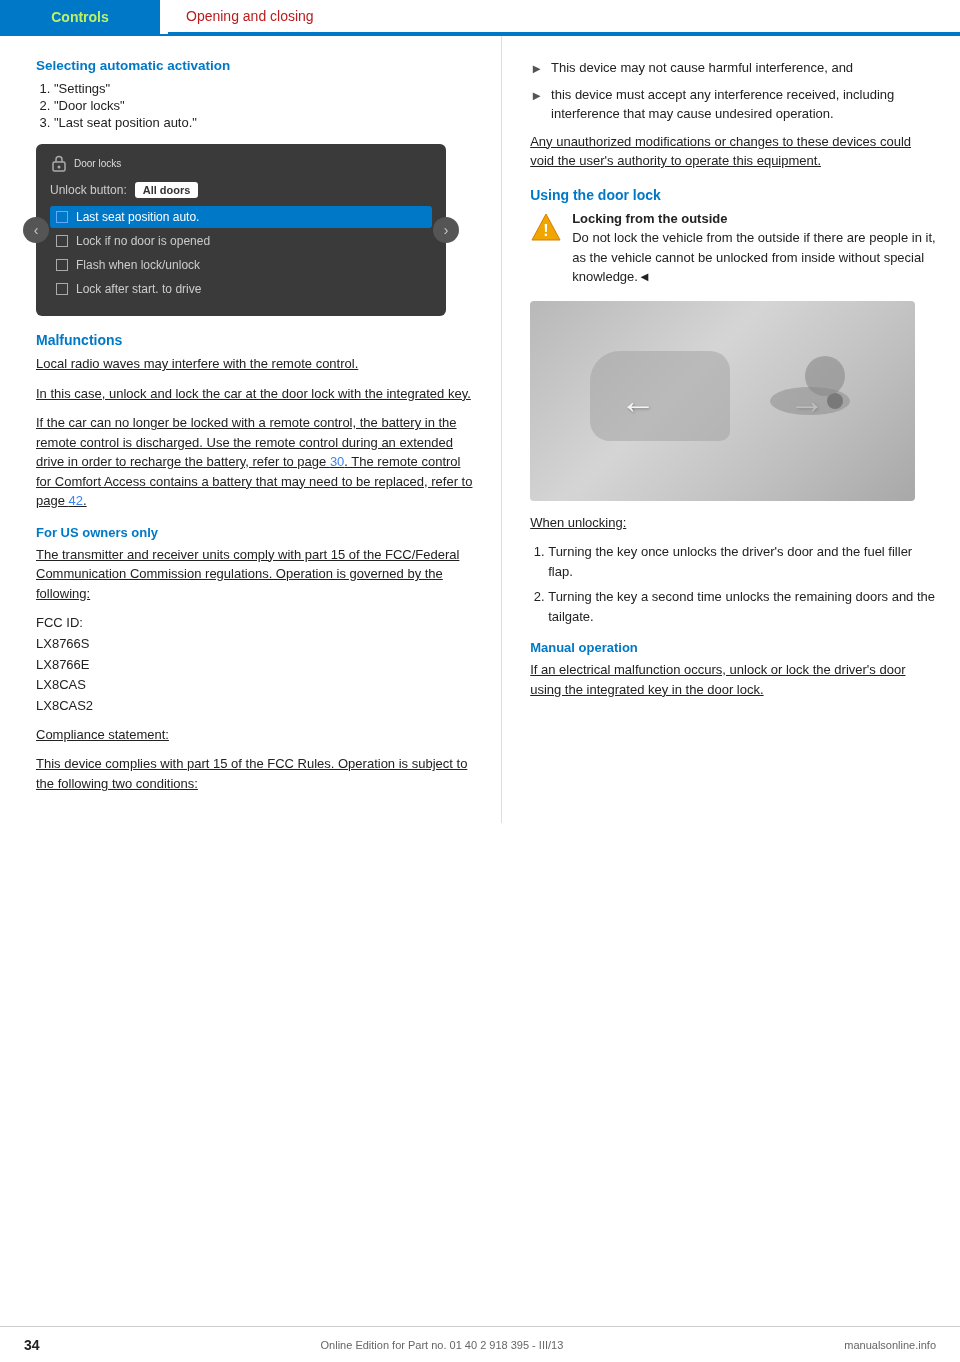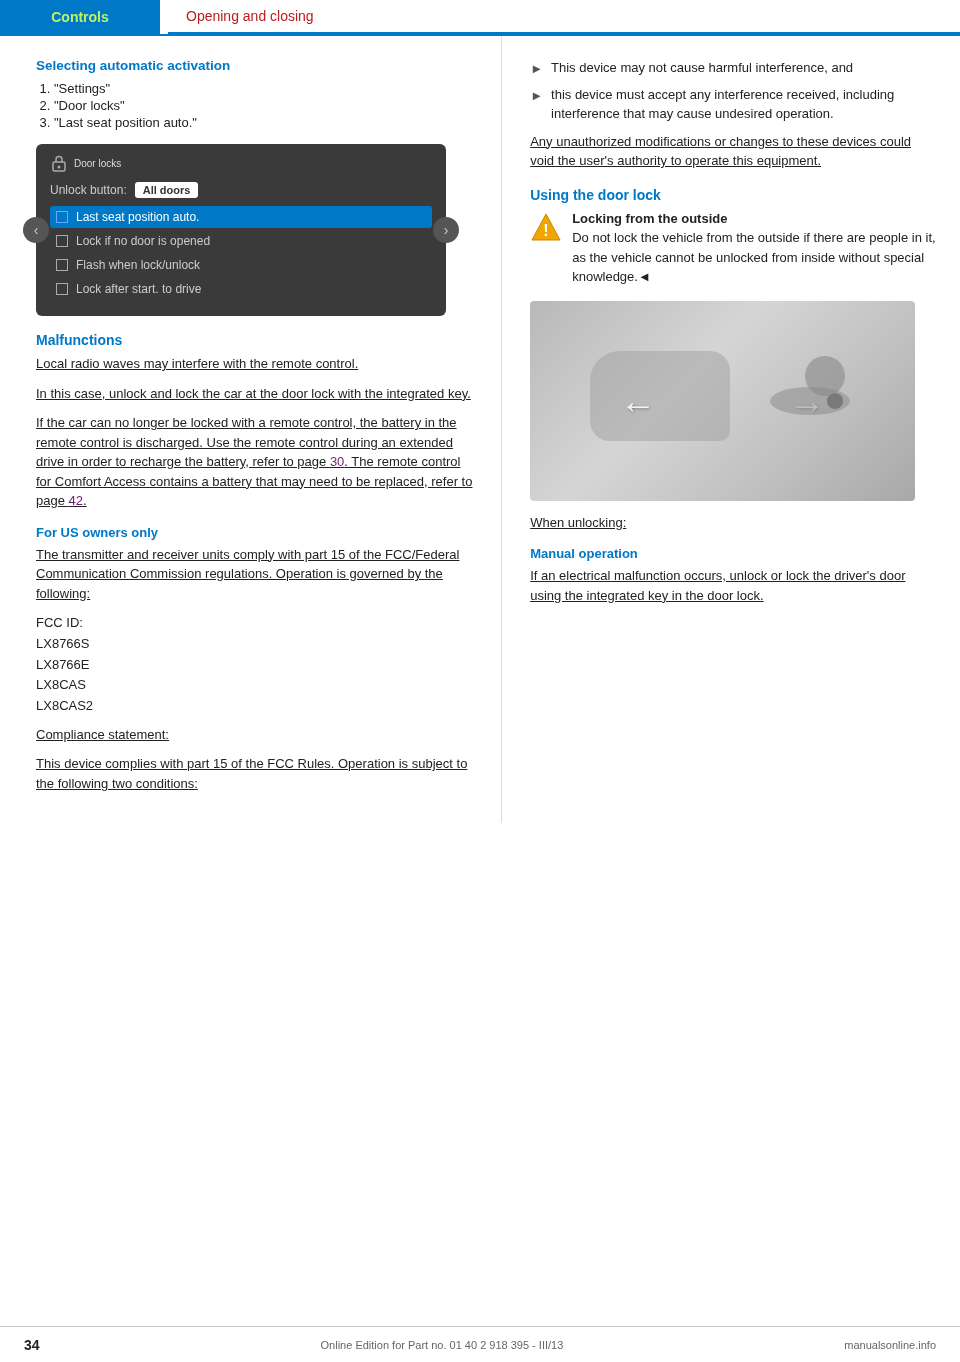--- a/index.html
+++ b/index.html
@@ -187,21 +187,21 @@
 
     p.body-text {
       font-size: 13px;
       line-height: 1.5;
       margin-bottom: 10px;
       color: #222;
       text-decoration: underline;
     }
 
     a.page-link {
-      color: #701a75;
+      color: #3b82f6;
       text-decoration: none;
     }
 
     
     .fcc-id-text {
       font-size: 13px;
       line-height: 1.6;
       color: #222;
     }
 
@@ -449,20 +449,24 @@
       <span class="door-arrow-right">→</span>
 
       <svg width="100" height="60" style="position:absolute;right:55px;top:70px;">
         <ellipse cx="50" cy="30" rx="40" ry="14" fill="#888" opacity="0.5"></ellipse>
         <circle cx="75" cy="30" r="8" fill="#666" opacity="0.7"></circle>
       </svg>
     </div>
 
     <p class="body-text">When unlocking:</p>
 
+    <ol class="unlock-steps">
+      <li>Turning the key once unlocks the driver's door and the fuel filler flap.</li>
+      <li>Turning the key a second time unlocks the remaining doors and the tailgate.</li>
+    </ol>
 
     <div class="subsection-title">Manual operation</div>
     <p class="body-text">If an electrical malfunction occurs, unlock or lock the driver's door using the integrated key in the door lock.</p>
 
   </div>
 </div>
 
 <div class="footer">
   <span class="footer-page">34</span>
   <span class="footer-center">Online Edition for Part no. 01 40 2 918 395 - III/13</span>

